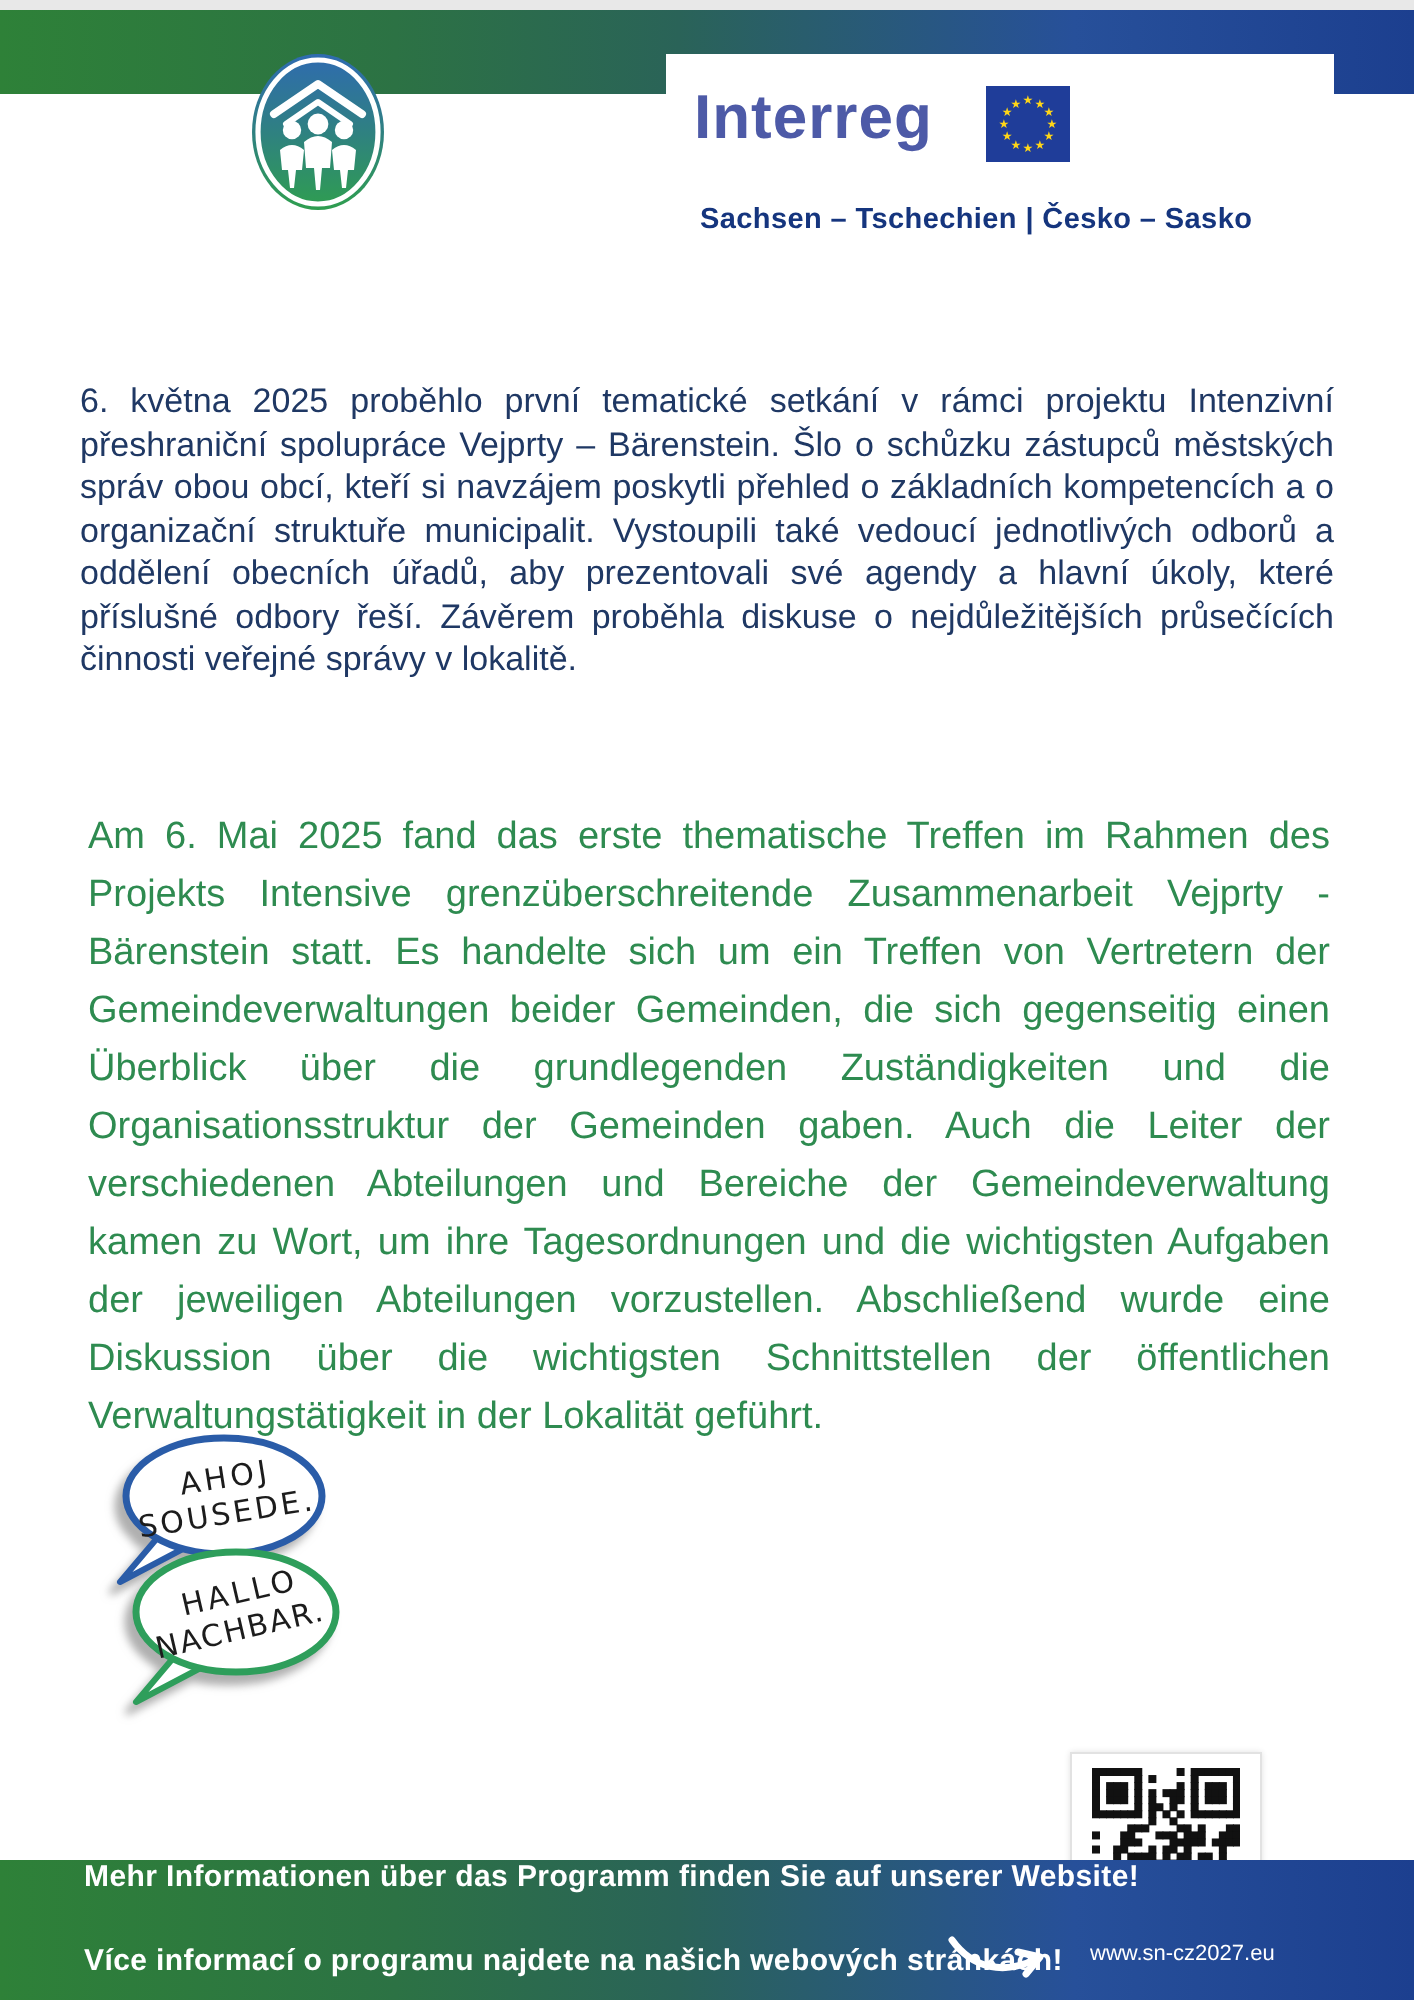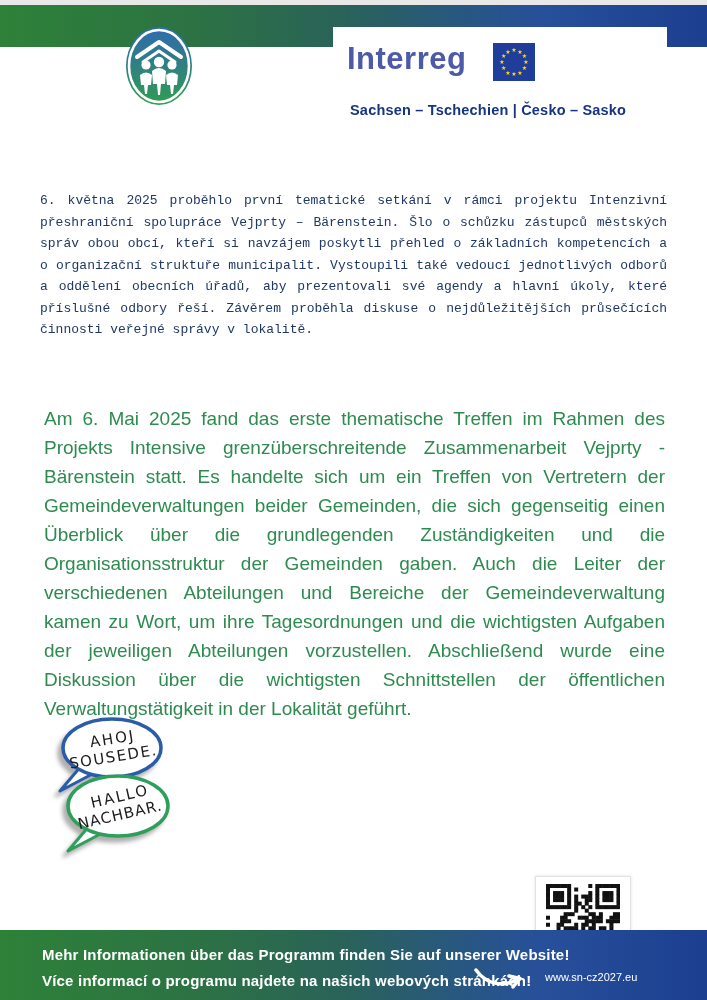--- a/index.html
+++ b/index.html
@@ -17,42 +17,42 @@
   .interreg-box{position:absolute;left:333px;top:22px;width:334px;height:82px;background:#ffffff;}
   .interreg-word{position:absolute;left:14px;top:14px;font-size:31px;font-weight:bold;
     color:#4d5aa7;letter-spacing:0.5px;}
   .eu-flag{position:absolute;left:160px;top:16px;width:42px;height:38px;}
   .cofinance{position:absolute;left:214px;top:17px;font-size:8.8px;font-weight:bold;
     color:#27418f;line-height:10.8px;}
   .program-line{position:absolute;left:350px;top:97px;font-size:14.5px;font-weight:bold;
     color:#15357e;letter-spacing:0.2px;}
 
   
-  .para-cz{position:absolute;left:40px;top:185px;width:627px;font-size:13px;line-height:21.5px;
-    color:#1f3864;text-align:justify;font-family:Liberation Mono, monospace;}
+  .para-cz{position:absolute;left:40px;top:185px;width:627px;font-size:17px;line-height:21.5px;
+    color:#1f3864;text-align:justify;}
   .para-de{position:absolute;left:44px;top:399px;width:621px;font-size:19px;line-height:29px;
     color:#2e8b50;text-align:justify;}
 
   
   .bubble{position:absolute;filter:drop-shadow(-4px 5px 2px rgba(110,110,110,0.55));}
   .bubble-cz{left:50px;top:710px;}
   .bubble-de{left:56px;top:766px;}
   .bubble text{fill:#1c1c1c;font-family:"DejaVu Sans", sans-serif;font-weight:500;}
 
   
   .qr-box{position:absolute;left:535px;top:871px;width:94px;height:88px;background:#ffffff;
     border:1px solid #e2e2e2;box-shadow:0 0 3px rgba(0,0,0,0.12);}
   .qr-box svg{position:absolute;left:10px;top:7px;}
 
   
   .footer{position:absolute;left:0;top:925px;width:707px;height:75px;
     background:linear-gradient(90deg,#2e8138 0%,#2c7244 28%,#2a6358 48%,#27509a 76%,#1c3f8f 100%);}
   .footer-line{position:absolute;left:42px;color:#ffffff;font-weight:bold;font-size:15px;
     letter-spacing:0.2px;}
-  .footer-line1{top:16px;}
+  .footer-line1{top:0;}
   .footer-line2{top:42px;}
   .website{position:absolute;left:545px;top:41px;color:#ffffff;font-weight:normal;font-size:11px;}
   .arrow{position:absolute;left:472px;top:33px;}
 </style>
 </head>
 <body>
 
 <div class="page">
 
   <div class="top-bar"></div>

